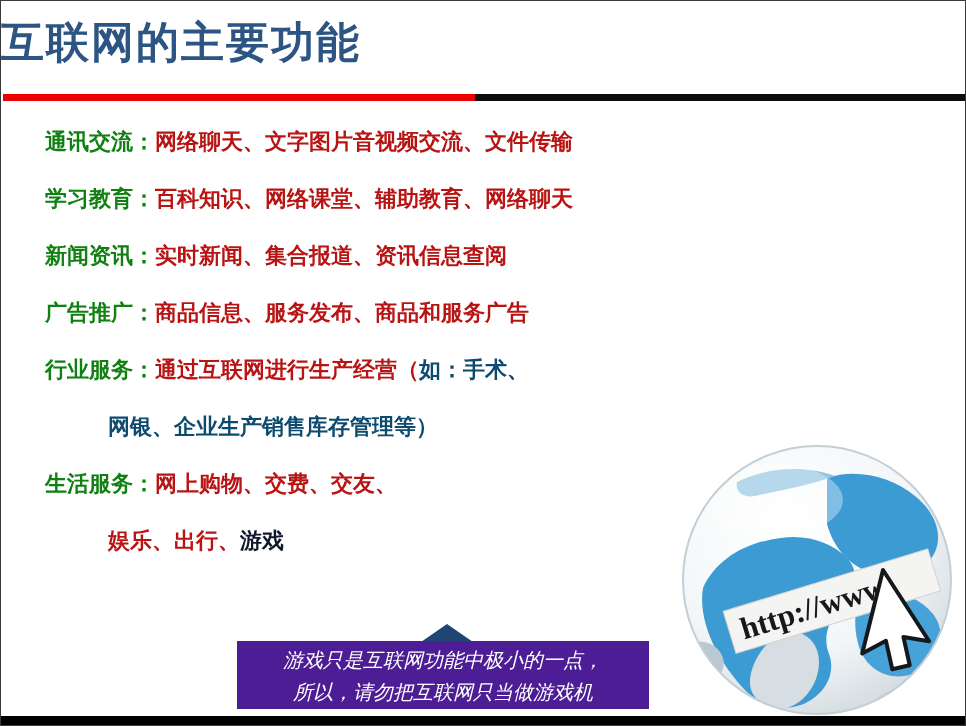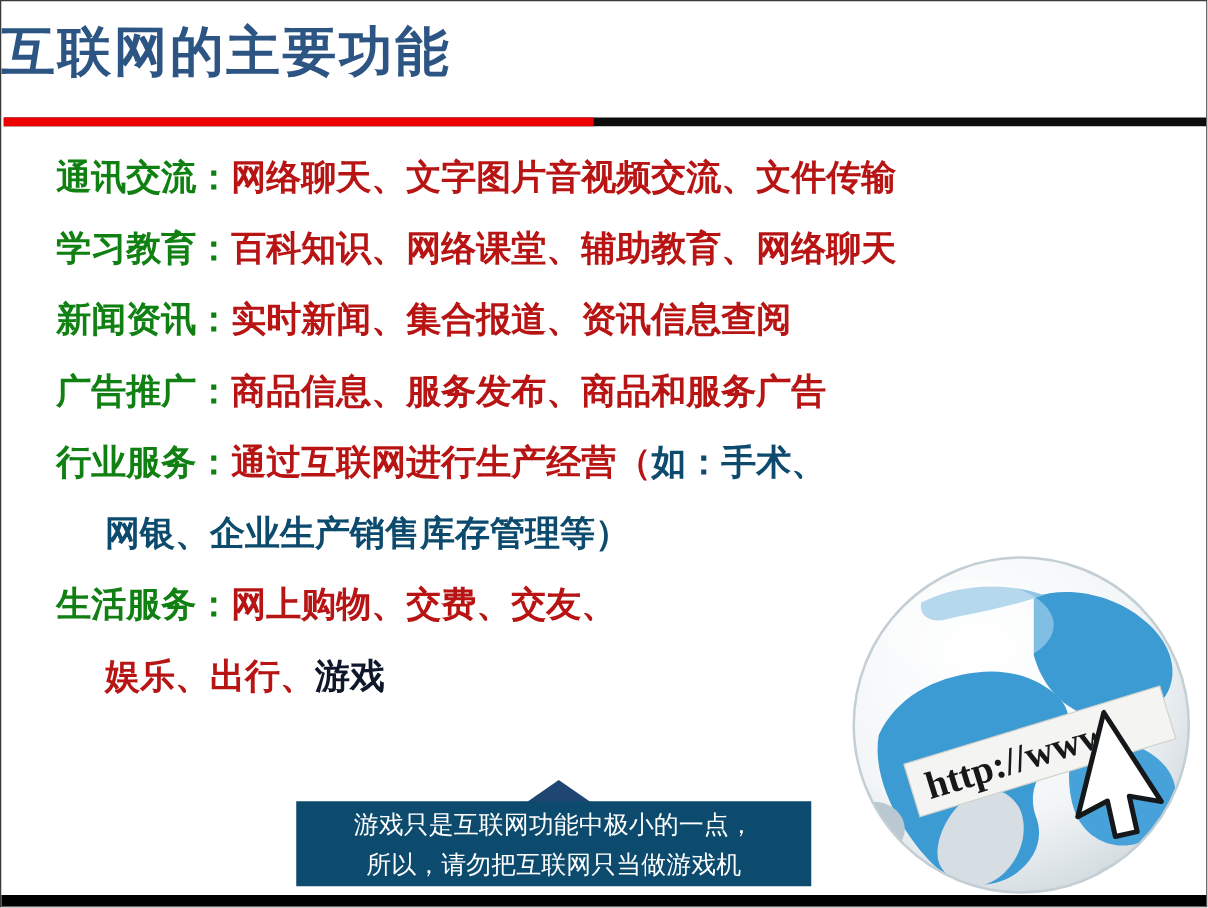--- a/index.html
+++ b/index.html
@@ -67,46 +67,47 @@
     position: absolute;
     left: 0;
     top: 112px;
     width: 966px;
   }
   .line {
     position: relative;
     height: 57px;
     padding-left: 44px;
     white-space: nowrap;
-    font-size: 28px;
+    font-size: 22px;
     line-height: 57px;
   }
-  .line.cont { padding-left: 83px; }
+  .line.cont { padding-left: 107px; }
   .lbl {
     color: #118012;
     font-weight: 700;
   }
   .txt-red   { color: #b81414; font-weight: 700; }
   .txt-blue  { color: #0c4a6e; font-weight: 700; }
   .txt-dark  { color: #0f172a; font-weight: 700; }
 
   
   #callout {
     position: absolute;
     left: 236px;
     top: 640px;
     width: 412px;
     height: 68px;
-    background: #0c4a6e;
+    background: #4c1d95;
     color: #ffffff;
     text-align: center;
     font-size: 20px;
     line-height: 32px;
     padding-top: 3px;
     box-sizing: border-box;
+    font-style: italic;
   }
   #callout-pointer {
     position: absolute;
     left: 420px;
     top: 623px;
     width: 0;
     height: 0;
     border-left: 26px solid transparent;
     border-right: 26px solid transparent;
     border-bottom: 18px solid #1f4672;

